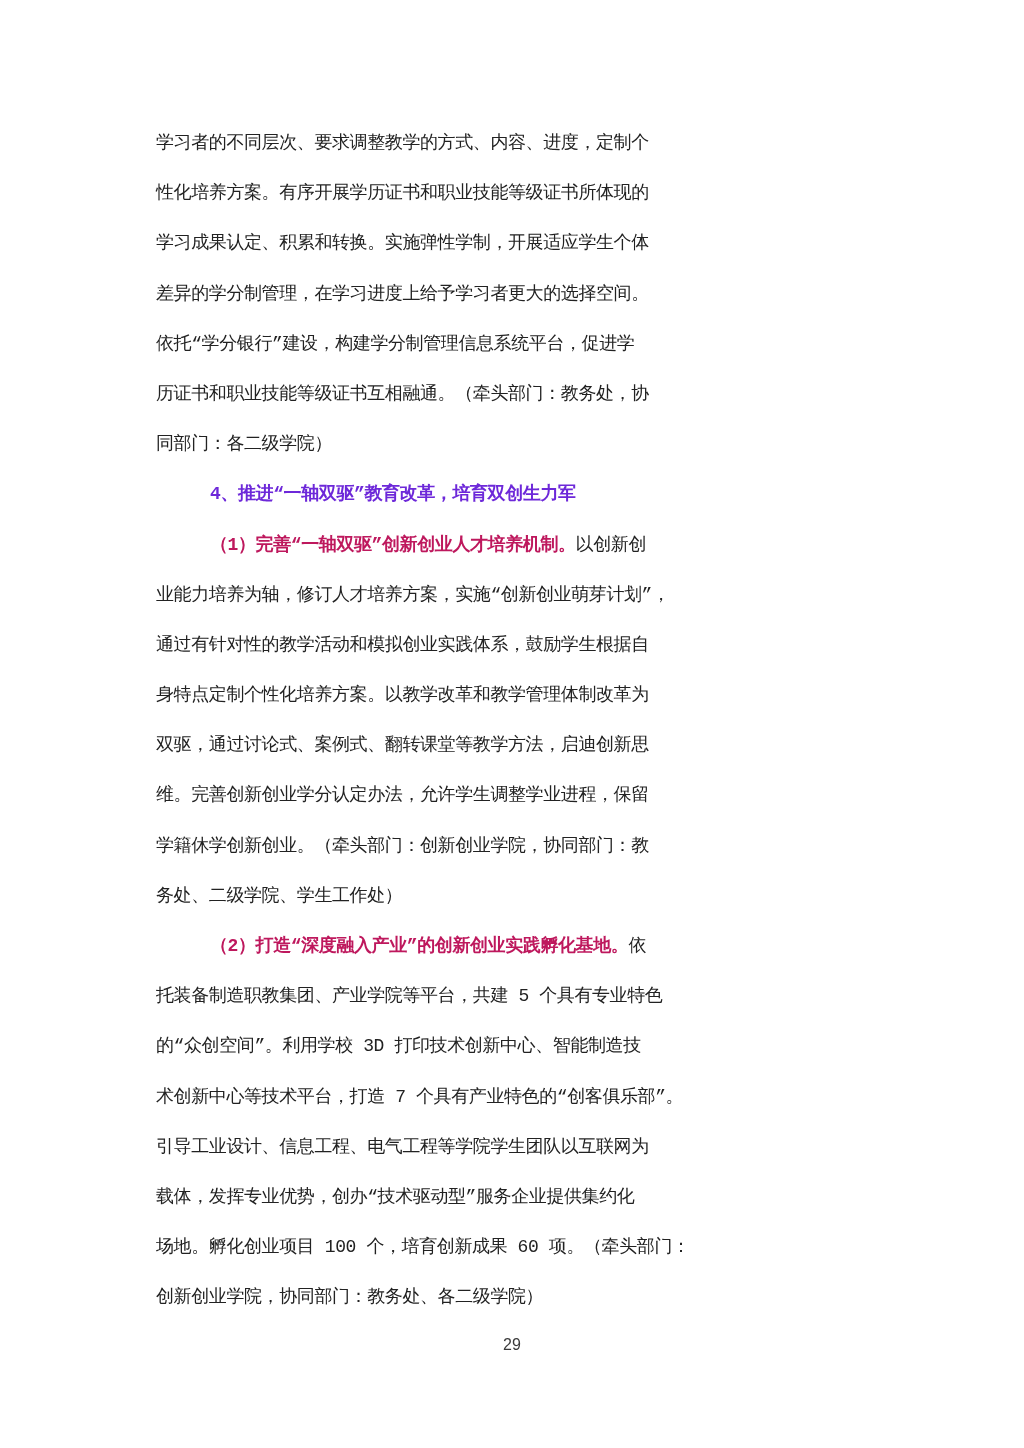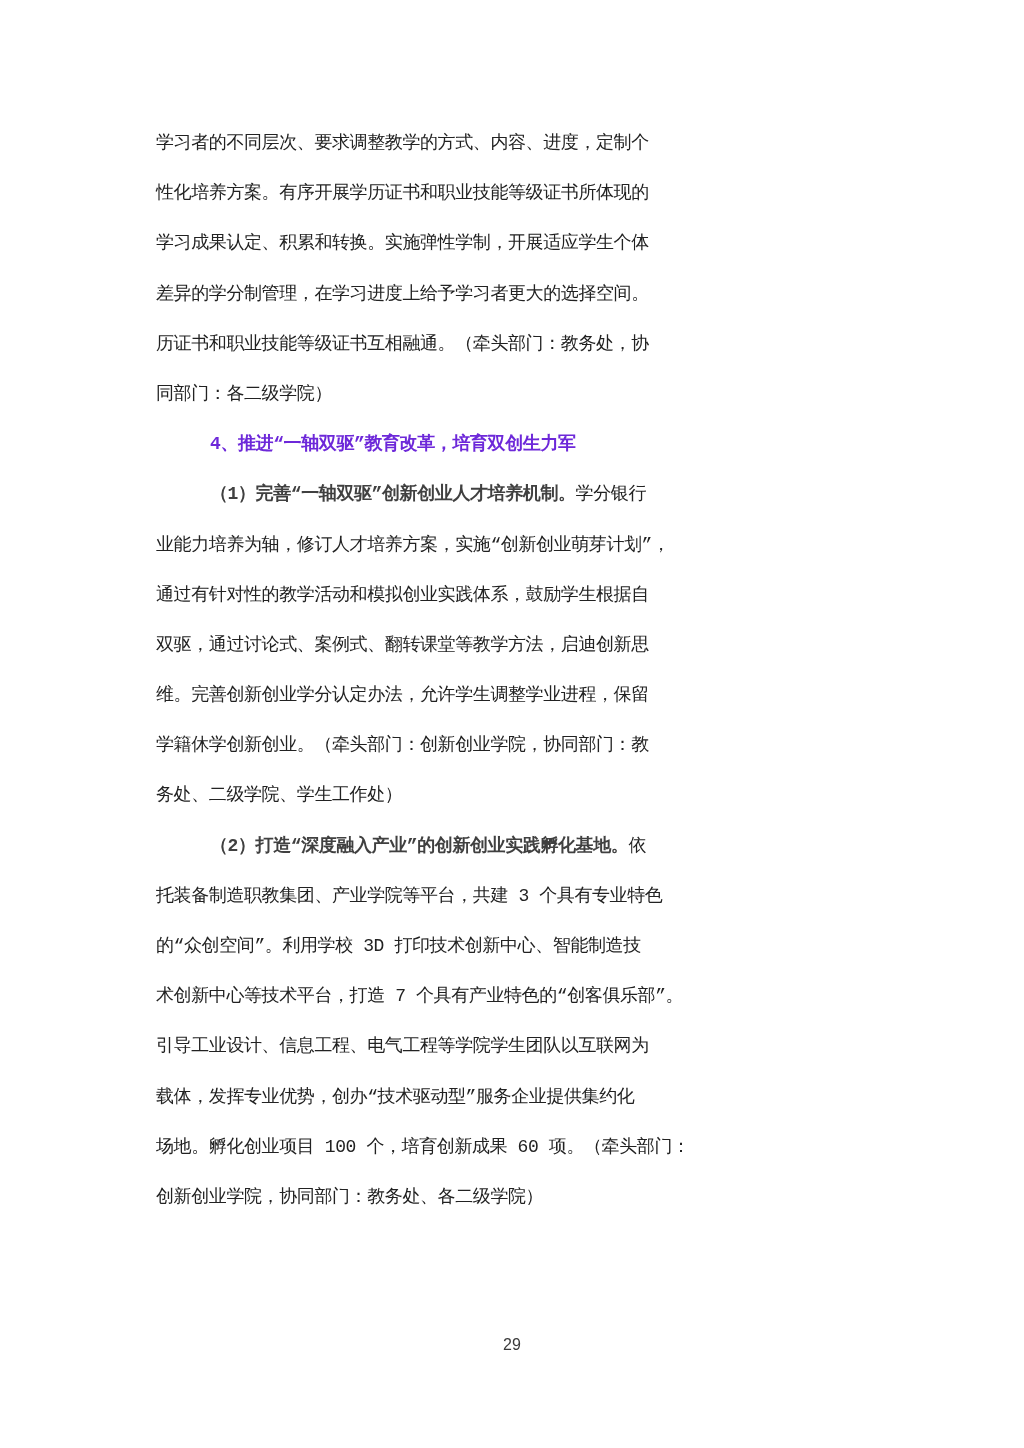--- a/index.html
+++ b/index.html
@@ -24,21 +24,21 @@
   .line {
     height: 50.2px;
     line-height: 50.2px;
     font-size: 18px;
     letter-spacing: -0.4px;
     color: #222222;
     white-space: nowrap;
     font-family: Liberation Mono, monospace;
   }
   .line.indent { text-indent: 54px; }
-  .seg.bold { font-weight: 700; color: #404040; }
+  .seg.bold { font-weight: 700; color: #be185d; }
   .line.heading .seg { font-weight: 700; color: #6d28d9; }
   .page-number {
     position: absolute;
     left: 0;
     right: 0;
     top: 1336px;
     text-align: center;
     font-size: 16px;
     color: #3a3a3a;
     font-family: "Liberation Sans", "DejaVu Sans", sans-serif;
@@ -46,32 +46,34 @@
 </style>
 </head>
 <body>
 
 <div class="page">
   <div class="doc-body">
       <div class="line"><span class="seg">学习者的不同层次、要求调整教学的方式、内容、进度，定制个</span></div>
       <div class="line"><span class="seg">性化培养方案。有序开展学历证书和职业技能等级证书所体现的</span></div>
       <div class="line"><span class="seg">学习成果认定、积累和转换。实施弹性学制，开展适应学生个体</span></div>
       <div class="line"><span class="seg">差异的学分制管理，在学习进度上给予学习者更大的选择空间。</span></div>
+      <div class="line"><span class="seg">依托“学分银行”建设，构建学分制管理信息系统平台，促进学</span></div>
       <div class="line"><span class="seg">历证书和职业技能等级证书互相融通。（牵头部门：教务处，协</span></div>
       <div class="line"><span class="seg">同部门：各二级学院）</span></div>
       <div class="line indent heading"><span class="seg bold">4、推进“一轴双驱”教育改革，培育双创生力军</span></div>
-      <div class="line indent"><span class="seg bold">（1）完善“一轴双驱”创新创业人才培养机制。</span><span class="seg">学分银行</span></div>
+      <div class="line indent"><span class="seg bold">（1）完善“一轴双驱”创新创业人才培养机制。</span><span class="seg">以创新创</span></div>
       <div class="line"><span class="seg">业能力培养为轴，修订人才培养方案，实施“创新创业萌芽计划”，</span></div>
       <div class="line"><span class="seg">通过有针对性的教学活动和模拟创业实践体系，鼓励学生根据自</span></div>
+      <div class="line"><span class="seg">身特点定制个性化培养方案。以教学改革和教学管理体制改革为</span></div>
       <div class="line"><span class="seg">双驱，通过讨论式、案例式、翻转课堂等教学方法，启迪创新思</span></div>
       <div class="line"><span class="seg">维。完善创新创业学分认定办法，允许学生调整学业进程，保留</span></div>
       <div class="line"><span class="seg">学籍休学创新创业。（牵头部门：创新创业学院，协同部门：教</span></div>
       <div class="line"><span class="seg">务处、二级学院、学生工作处）</span></div>
       <div class="line indent"><span class="seg bold">（2）打造“深度融入产业”的创新创业实践孵化基地。</span><span class="seg">依</span></div>
-      <div class="line"><span class="seg">托装备制造职教集团、产业学院等平台，共建 3 个具有专业特色</span></div>
+      <div class="line"><span class="seg">托装备制造职教集团、产业学院等平台，共建 5 个具有专业特色</span></div>
       <div class="line"><span class="seg">的“众创空间”。利用学校 3D 打印技术创新中心、智能制造技</span></div>
       <div class="line"><span class="seg">术创新中心等技术平台，打造 7 个具有产业特色的“创客俱乐部”。</span></div>
       <div class="line"><span class="seg">引导工业设计、信息工程、电气工程等学院学生团队以互联网为</span></div>
       <div class="line"><span class="seg">载体，发挥专业优势，创办“技术驱动型”服务企业提供集约化</span></div>
       <div class="line"><span class="seg">场地。孵化创业项目 100 个，培育创新成果 60 项。（牵头部门：</span></div>
       <div class="line"><span class="seg">创新创业学院，协同部门：教务处、各二级学院）</span></div>
     </div>
   <div class="page-number">29</div>
 </div>
 

